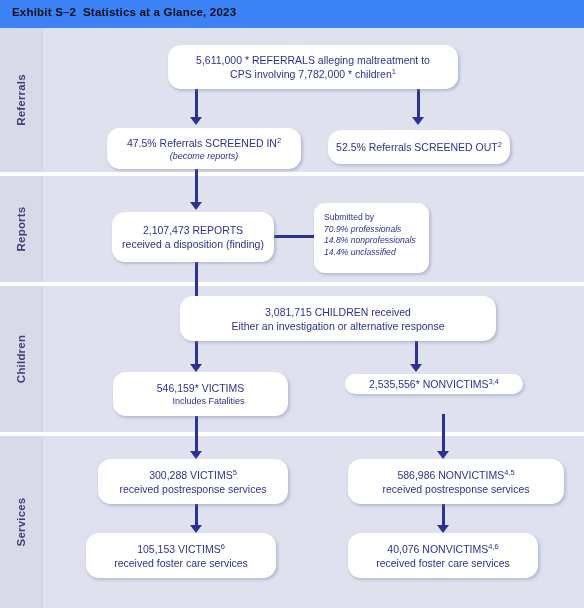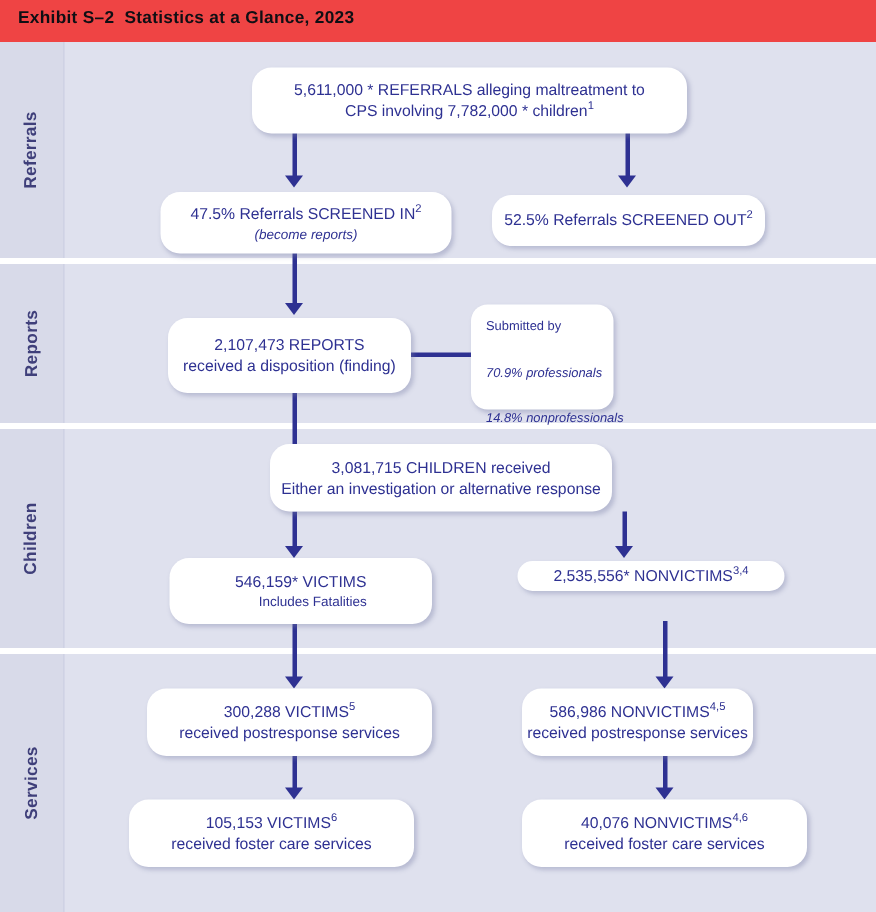--- a/index.html
+++ b/index.html
@@ -21,21 +21,21 @@
     background: #dfe1ee;
     box-sizing: border-box;
   }
 
   
   #title-bar {
     position: absolute;
     left: 0; top: 0;
     width: 584px;
     height: 28px;
-    background: #ef4444;
+    background: #3b82f6;
   }
   #title-text {
     position: absolute;
     left: 12px;
     top: 6px;
     font-size: 11.5px;
     font-weight: bold;
     color: #0f0f14;
     letter-spacing: 0.2px;
     white-space: pre;
@@ -234,47 +234,47 @@
 
   <div class="node" style="left:328px; top:130px; width:182px; height:34px;">
     <div class="l1"><span>52.5% Referrals SCREENED OUT</span><sup>2</sup></div>
   </div>
 
   <div class="node" style="left:112px; top:212px; width:162px; height:50px;">
     <div class="l1">2,107,473 REPORTS</div>
     <div class="l2">received a disposition (finding)</div>
   </div>
 
-  <div class="node note" style="left:314px; top:203px; width:95px; height:70px;gap:19px;">
+  <div class="node note" style="left:314px; top:203px; width:115px; height:70px;">
     <div class="note-line">Submitted by</div>
     <div class="note-line-ital">70.9% professionals</div>
     <div class="note-line-ital">14.8% nonprofessionals</div>
     <div class="note-line-ital">14.4% unclassified</div>
   </div>
 
-  <div class="node" style="left:180px; top:296px; width:228px; height:45px;">
+  <div class="node" style="left:180px; top:296px; width:316px; height:45px;">
     <div class="l1">3,081,715 CHILDREN received</div>
     <div class="l2">Either an investigation or alternative response</div>
   </div>
 
   <div class="node" style="left:113px; top:372px; width:175px; height:44px;">
     <div class="l1">546,159* VICTIMS</div>
     <div class="sub-small">Includes Fatalities</div>
   </div>
 
   <div class="node" style="left:345px; top:374px; width:178px; height:20px;">
     <div class="l1"><span>2,535,556* NONVICTIMS</span><sup>3,4</sup></div>
   </div>
 
   <div class="node" style="left:98px; top:459px; width:190px; height:45px;">
     <div class="l1"><span>300,288 VICTIMS</span><sup>5</sup></div>
     <div class="l2">received postresponse services</div>
   </div>
 
-  <div class="node" style="left:348px; top:459px; width:154px; height:45px;">
+  <div class="node" style="left:348px; top:459px; width:216px; height:45px;">
     <div class="l1"><span>586,986 NONVICTIMS</span><sup>4,5</sup></div>
     <div class="l2">received postresponse services</div>
   </div>
 
   <div class="node" style="left:86px; top:533px; width:190px; height:45px;">
     <div class="l1"><span>105,153 VICTIMS</span><sup>6</sup></div>
     <div class="l2">received foster care services</div>
   </div>
 
   <div class="node" style="left:348px; top:533px; width:190px; height:45px;">

